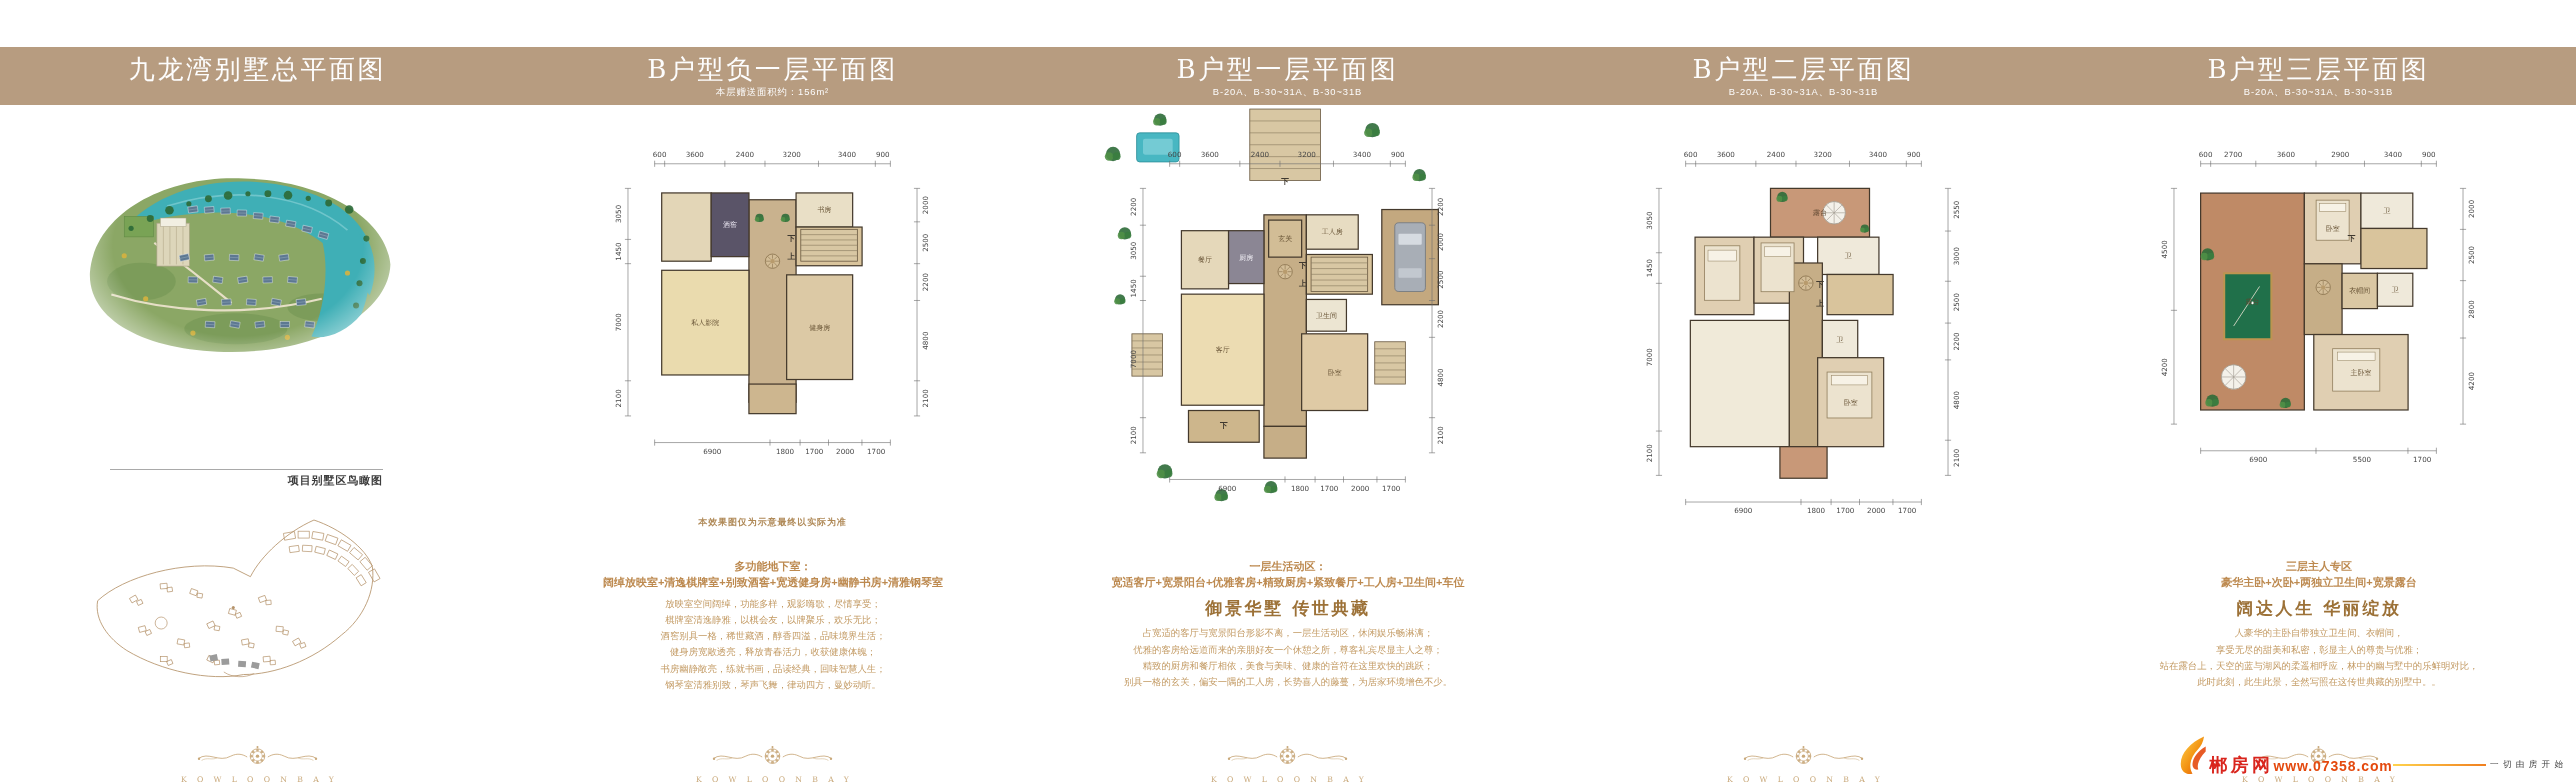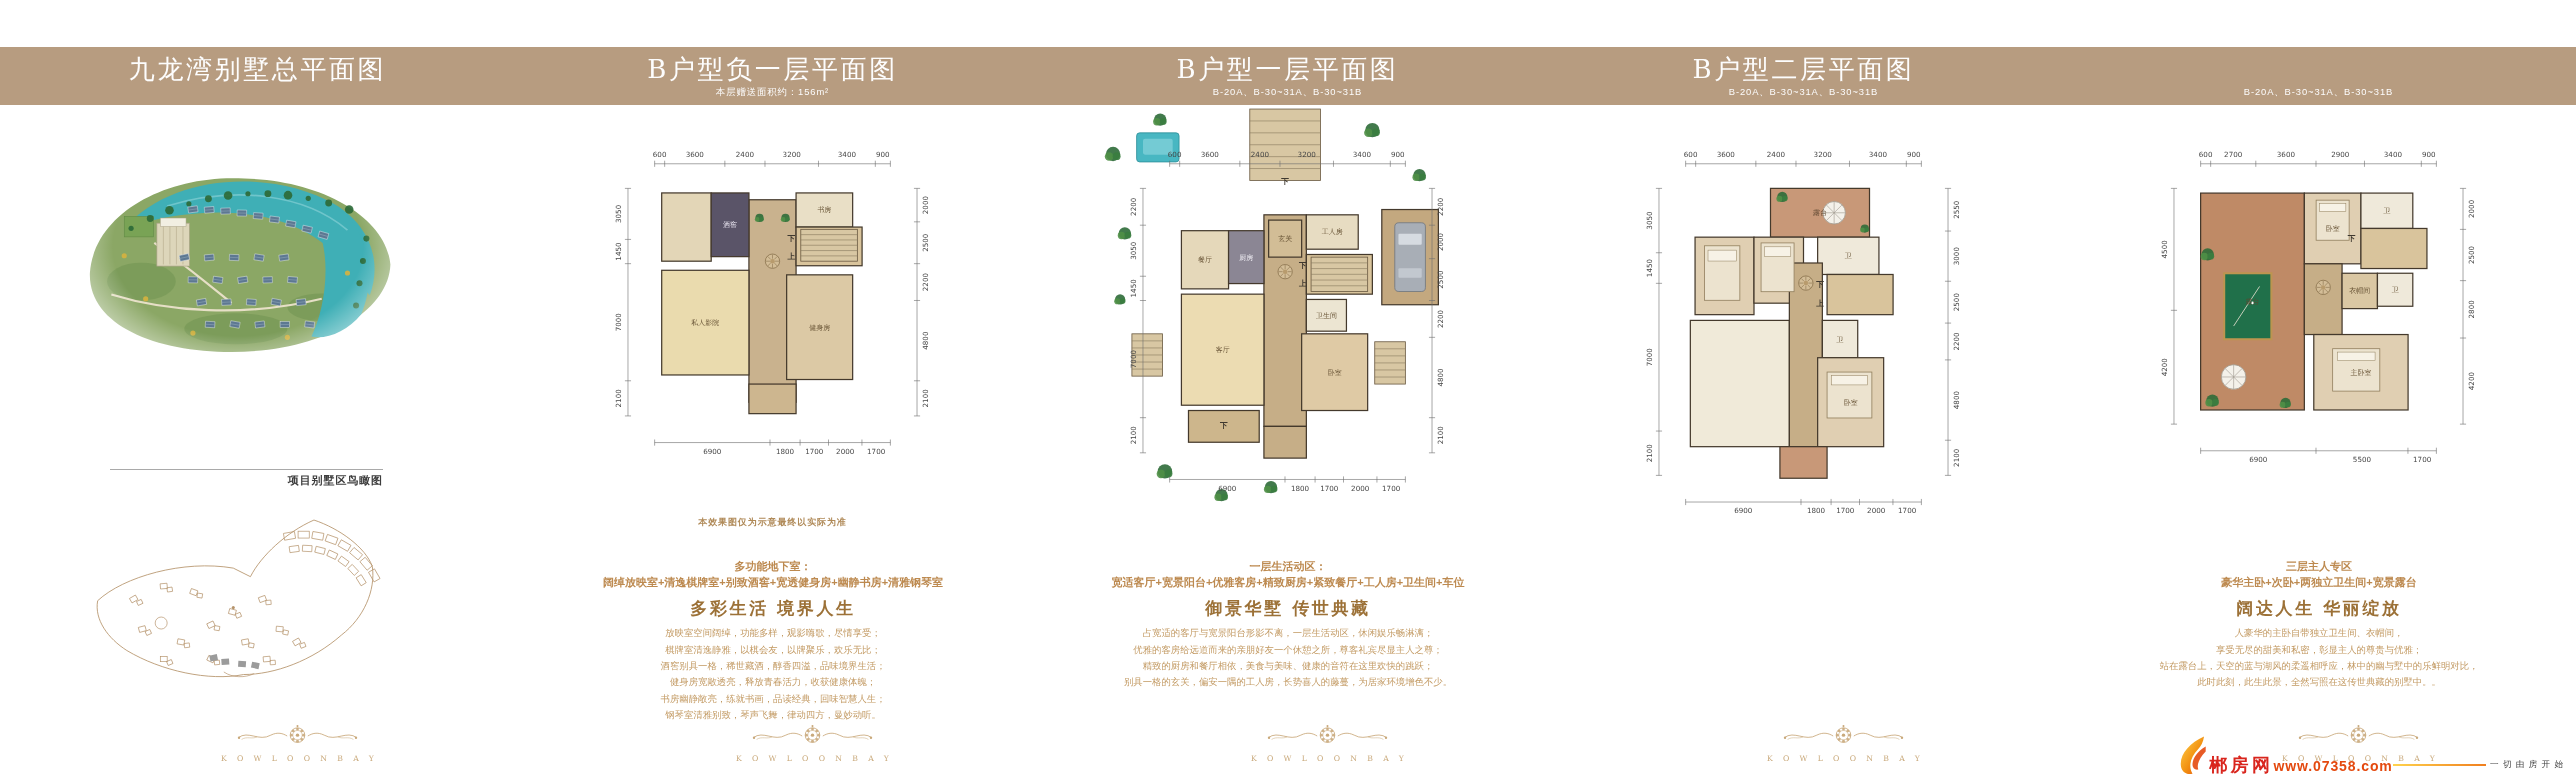--- a/index.html
+++ b/index.html
@@ -13,21 +13,21 @@
   .psub{position:absolute;top:86px;left:0;width:100%;text-align:center;color:#fdfdfd;
         font-size:9.4px;letter-spacing:0.9px;}
   .plan-svg{position:absolute;left:73px;top:101px;}
   .note{position:absolute;top:516px;left:0;width:100%;text-align:center;font-size:9px;
         font-weight:bold;color:#b08a58;letter-spacing:0.9px;}
   .textblock{position:absolute;top:558px;left:26px;width:464px;text-align:center;}
   .tb-line{font-size:11px;font-weight:bold;color:#bd8a50;line-height:16.3px;}
   .tb-slogan{margin-top:6.9px;font-family:"DejaVu Serif","Liberation Serif",serif;
              font-size:17px;font-weight:bold;color:#9c7137;letter-spacing:2.6px;}
   .tb-body{margin-top:5px;font-size:9.4px;color:#c39a63;line-height:16.3px;}
-  .logo{position:absolute;bottom:21px;left:0;width:100%;text-align:center;color:#c9a97b;padding-left:40px;}
+  .logo{position:absolute;bottom:0;left:0;width:100%;text-align:center;color:#c9a97b;}
   .logo-text{font-size:7.7px;letter-spacing:10.3px;text-indent:10.3px;
              font-family:"DejaVu Serif","Liberation Serif",serif;margin-top:1.7px;}
   .aerial{position:absolute;left:64px;top:127px;}
   .cap-rule{position:absolute;left:110px;top:469px;width:273px;border-top:0.9px solid #a9a9a9;}
   .caption{position:absolute;left:110px;top:473px;width:273px;text-align:right;
            font-size:11px;font-weight:bold;color:#3d3d3d;letter-spacing:0.9px;}
   .siteplan{position:absolute;left:82px;top:496px;}
   .wm{position:absolute;right:8.6px;bottom:6.9px;display:flex;align-items:flex-end;}
   .wm-col{display:flex;flex-direction:row;align-items:center;}
   .wm-brand{font-size:18px;font-weight:bold;color:#d9251d;letter-spacing:3.4px;
@@ -377,21 +377,20 @@
         <text x="267" y="16.323529411764707" font-size="7" fill="#474747" text-anchor="middle" font-family="&quot;DejaVu Sans&quot;,sans-serif" transform="rotate(-90 267 16.323529411764707)">2000</text>
         <text x="267" y="53.0514705882353" font-size="7" fill="#474747" text-anchor="middle" font-family="&quot;DejaVu Sans&quot;,sans-serif" transform="rotate(-90 267 53.0514705882353)">2500</text>
         <text x="267" y="91.41176470588236" font-size="7" fill="#474747" text-anchor="middle" font-family="&quot;DejaVu Sans&quot;,sans-serif" transform="rotate(-90 267 91.41176470588236)">2200</text>
         <text x="267" y="148.54411764705884" font-size="7" fill="#474747" text-anchor="middle" font-family="&quot;DejaVu Sans&quot;,sans-serif" transform="rotate(-90 267 148.54411764705884)">4800</text>
         <text x="267" y="204.86029411764707" font-size="7" fill="#474747" text-anchor="middle" font-family="&quot;DejaVu Sans&quot;,sans-serif" transform="rotate(-90 267 204.86029411764707)">2100</text>
       </svg>
     <div class="note">本效果图仅为示意最终以实际为准</div>
     <div class="textblock">
       <div class="tb-line">多功能地下室：</div>
       <div class="tb-line">阔绰放映室+清逸棋牌室+别致酒窖+宽透健身房+幽静书房+清雅钢琴室</div>
-      <div class="tb-slogan">多彩生活 境界人生</div>
       <div class="tb-body">
           <div>放映室空间阔绰，功能多样，观影嗨歌，尽情享受；</div>
           <div>棋牌室清逸静雅，以棋会友，以牌聚乐，欢乐无比；</div>
           <div>酒窖别具一格，稀世藏酒，醇香四溢，品味境界生活；</div>
           <div>健身房宽敞透亮，释放青春活力，收获健康体魄；</div>
           <div>书房幽静敞亮，练就书画，品读经典，回味智慧人生；</div>
           <div>钢琴室清雅别致，琴声飞舞，律动四方，曼妙动听。</div>
         </div>
     </div>
     <div class="logo">
@@ -730,20 +729,21 @@
           <circle cx="70.05025253169417" cy="9.050252531694168" r="1.6" fill="#c9a97b" opacity="0.9"></circle>
           <circle cx="75" cy="7" r="1.6" fill="#c9a97b" opacity="0.9"></circle>
           <circle cx="79.94974746830583" cy="9.050252531694166" r="1.6" fill="#c9a97b" opacity="0.9"></circle>
           <circle cx="75" cy="3.5" r="1.2" fill="#c9a97b"></circle>
         </svg>
       <div class="logo-text">KOWLOONBAY</div>
     </div>
   </section>
 
   <section class="panel" style="left:2061px">
+    <h1 class="ptitle">B户型三层平面图</h1>
     <div class="psub">B-20A、B-30~31A、B-30~31B</div>
     <svg class="plan-svg" width="369" height="431" viewBox="-65 -85 360 420">
         <rect x="0" y="4.6000000000000005" width="101.2" height="211.60000000000002" fill="#bf8a66" stroke="#44392c" stroke-width="1.2"></rect>
         <rect x="101.2" y="4.6000000000000005" width="55.199999999999996" height="69" fill="#e0cfb2" stroke="#44392c" stroke-width="1.2"></rect>
         <rect x="156.4" y="4.6000000000000005" width="50.6" height="34.5" fill="#efe9da" stroke="#44392c" stroke-width="1.2"></rect>
         <rect x="156.4" y="39.1" width="64.4" height="39.1" fill="#d9c49c" stroke="#44392c" stroke-width="1.2"></rect>
         <rect x="101.2" y="73.60000000000001" width="36.800000000000004" height="69" fill="#c6ae87" stroke="#44392c" stroke-width="1.2"></rect>
         <rect x="138" y="82.8" width="34.5" height="34.5" fill="#dac7a3" stroke="#44392c" stroke-width="1.2"></rect>
         <rect x="172.5" y="82.8" width="34.5" height="32.2" fill="#efe9da" stroke="#44392c" stroke-width="1.2"></rect>
         <rect x="110.39999999999999" y="142.6" width="92" height="73.60000000000001" fill="#e0cfb2" stroke="#44392c" stroke-width="1.2"></rect>

